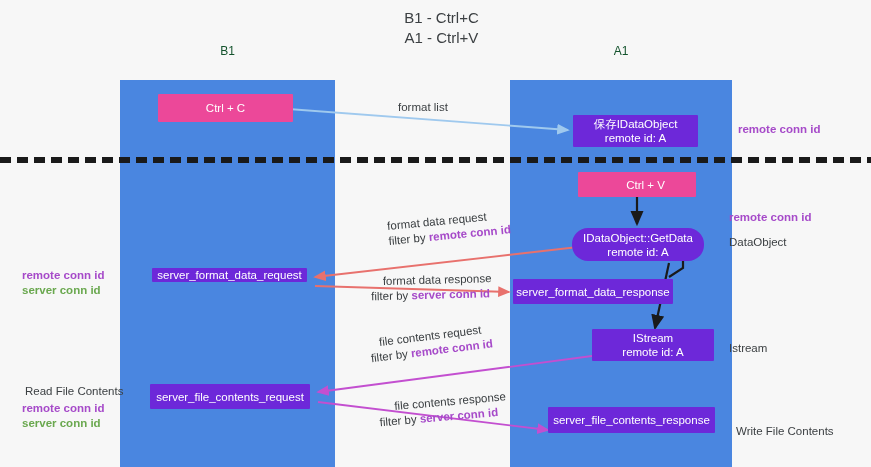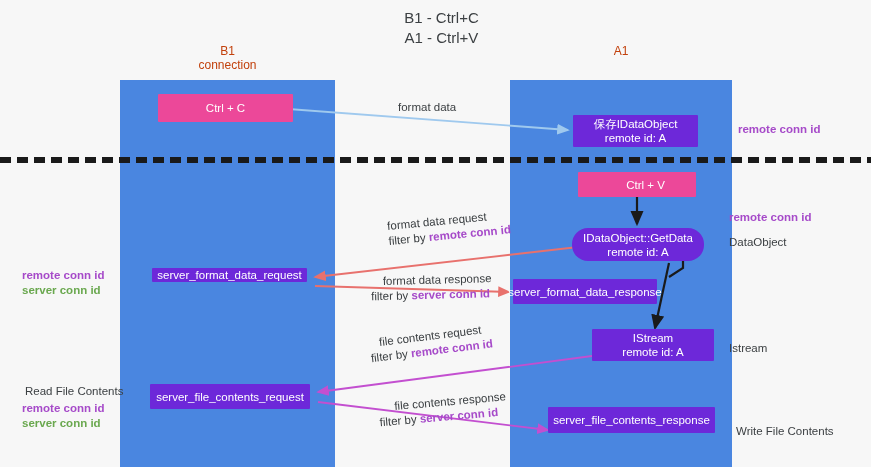--- a/index.html
+++ b/index.html
@@ -32,21 +32,21 @@
   }
   #lane-b1 { left: 120px; width: 215px; }
   #lane-a1 { left: 510px; width: 222px; }
 
   
   .lane-header {
     position: absolute;
     text-align: center;
     font-size: 12px;
     line-height: 14px;
-    color: #c2410c;
+    color: #14532d;
   }
   #header-b1 { left: 120px; top: 44px; width: 215px; }
   #header-a1 { left: 510px; top: 44px; width: 222px; }
   .lane-header .l1 { display: block; }
   .lane-header .l2 { display: block; }
 
   
   #title {
     position: absolute;
     left: 0; right: 0;
@@ -121,21 +121,20 @@
 <div class="lane" id="lane-b1"></div>
 <div class="lane" id="lane-a1"></div>
 
 <div id="title">
   <span>B1 - Ctrl+C</span>
   <span>A1 - Ctrl+V</span>
 </div>
 
 <div class="lane-header" id="header-b1">
   <span class="l1">B1</span>
-  <span class="l2">connection</span>
 </div>
 <div class="lane-header" id="header-a1">
   <span class="l1">A1</span>
 </div>
 
 <svg id="canvas" xmlns="http://www.w3.org/2000/svg">
   <defs>
     <marker id="ah-blue" markerWidth="7" markerHeight="7" refX="6" refY="3" orient="auto">
       <path d="M0,0 L7,3 L0,6 z" fill="#9fc9ee"></path>
     </marker>
@@ -181,41 +180,41 @@
 
 <div class="box orange" style="left:572px; top:228px; width:132px; height:33px;border-radius:16px;">
   <span>IDataObject::GetData</span>
   <span class="line2">remote id: A</span>
 </div>
 
 <div class="box orange" style="left:152px; top:268px; width:155px; height:14px;">
   <span>server_format_data_request</span>
 </div>
 
-<div class="box orange" style="left:513px; top:279px; width:144px; height:25px;align-items:center;">
+<div class="box orange" style="left:513px; top:279px; width:160px; height:25px;align-items:center;">
   <span>server_format_data_response</span>
 </div>
 
 <div class="box orange" style="left:592px; top:329px; width:122px; height:32px;">
   <span>IStream</span>
   <span class="line2">remote id: A</span>
 </div>
 
 <div class="box orange" style="left:150px; top:384px; width:160px; height:25px;">
   <span>server_file_contents_request</span>
 </div>
 
 <div class="box orange" style="left:548px; top:407px; width:167px; height:26px;">
   <span>server_file_contents_response</span>
 </div>
 
 <div id="divider"></div>
 
 <div class="arrow-label" style="left:398px; top:100px;">
-  <span>format data</span>
+  <span>format list</span>
 </div>
 
 <div class="arrow-label" style="left:388px; top:219px; transform: rotate(-5.5deg);">
   <div><span>format data request</span></div>
   <div><span>filter by </span><span class="hl-purple">remote conn id</span></div>
 </div>
 
 <div class="arrow-label" style="left:383px; top:274px; transform: rotate(-1.5deg);">
   <div><span>format data response</span></div>
   <div style="margin-left:-12px;"><span>filter by </span><span class="hl-purple">server conn id</span></div>

